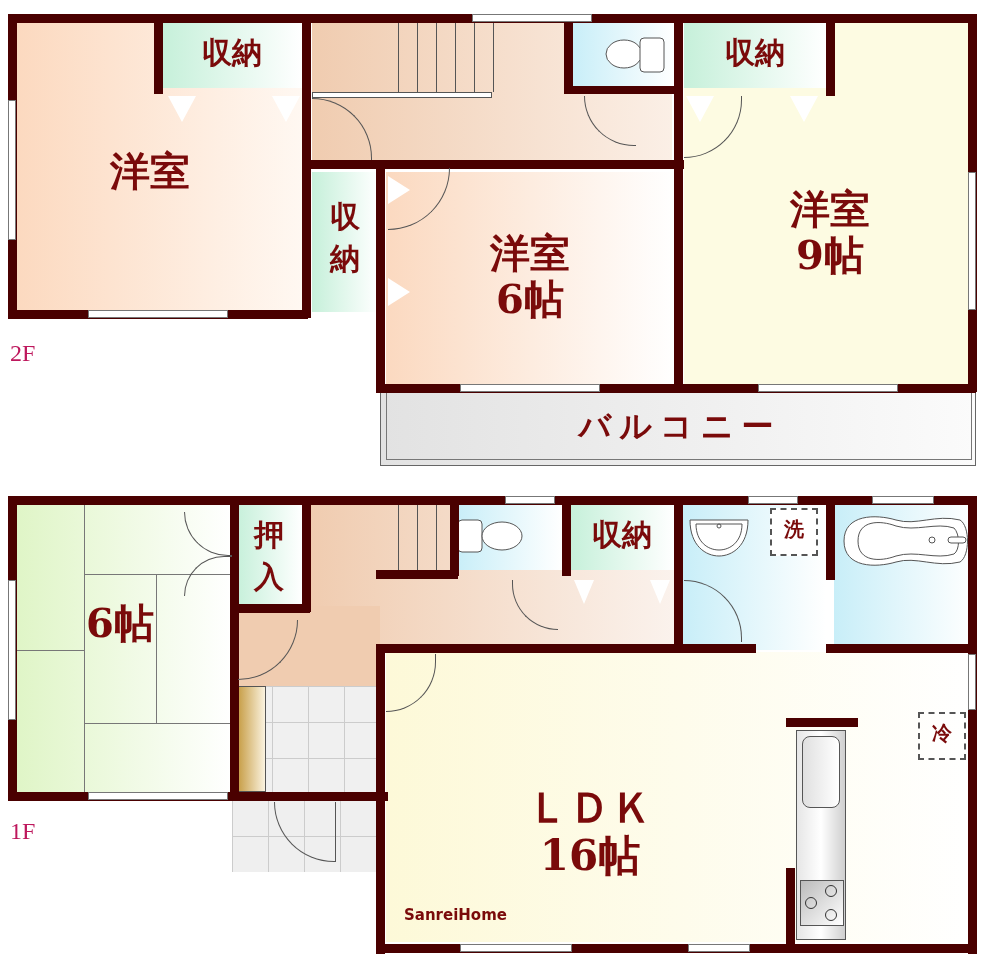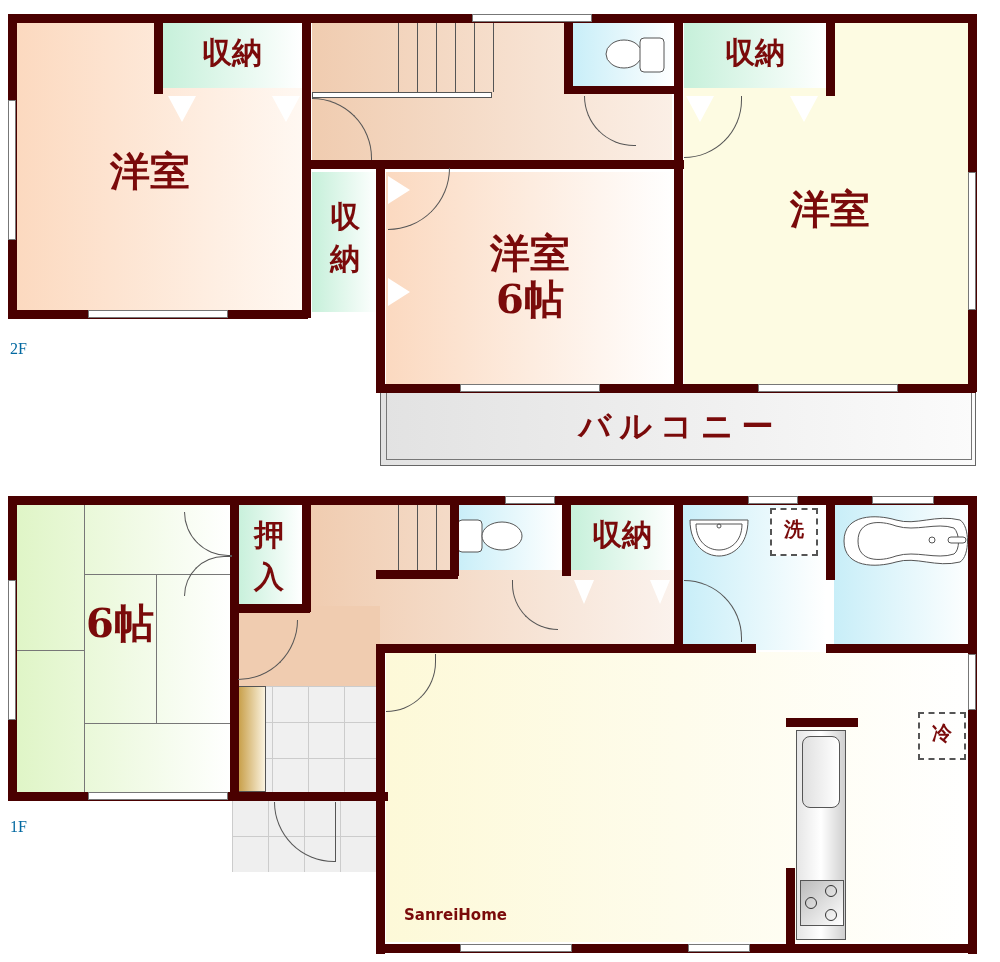--- a/index.html
+++ b/index.html
@@ -1,20 +1,20 @@
 <!DOCTYPE html>
 <html><head>
 <meta charset="utf-8">
 <style>
   html,body{margin:0;padding:0;background:#fff;}
   body{width:1000px;height:962px;position:relative;overflow:hidden;font-family:"DejaVu Serif",serif;}
   .abs{position:absolute;box-sizing:border-box;}
   .wall{position:absolute;background:#4a0000;}
   .lbl{position:absolute;color:#7a0a0a;font-weight:bold;text-align:center;line-height:1.15;font-family:"DejaVu Serif",serif;}
-  .floor-tag{position:absolute;color:#0369a1;font-size:16px;font-family:"Liberation Serif",serif;}
+  .floor-tag{position:absolute;color:#be185d;font-size:24px;font-family:"Liberation Serif",serif;}
   .win{position:absolute;background:#fff;border:1px solid #777;box-sizing:border-box;}
   .thin{position:absolute;border:1px solid #555;box-sizing:border-box;}
   .tri{position:absolute;width:0;height:0;}
 </style>
 </head>
 <body>
 
 <div>
 
   <div class="abs" style="left:14px;top:22px;width:290px;height:290px;background:linear-gradient(90deg,#fcd9bf,#fff8f2);"></div>
@@ -78,20 +78,21 @@
     <div>収</div>
     <div>納</div>
   </div>
   <div class="lbl" style="left:440px;top:230px;width:180px;font-size:40px;">
     <div>洋室</div>
     <div>6帖</div>
   </div>
   <div class="lbl" style="left:684px;top:36px;width:142px;font-size:30px;">収納</div>
   <div class="lbl" style="left:740px;top:186px;width:180px;font-size:40px;">
     <div>洋室</div>
+    <div>9帖</div>
   </div>
   <div class="lbl" style="left:480px;top:408px;width:400px;font-size:32px;letter-spacing:8px;">バルコニー</div>
 
   <div class="floor-tag" style="left:10px;top:340px;">2F</div>
 </div>
 
 <div>
 
   <div class="abs" style="left:14px;top:504px;width:218px;height:290px;background:linear-gradient(90deg,#dff5c6,#ffffff);"></div>
   <div class="abs" style="left:84px;top:504px;width:148px;height:290px;border-left:1px solid #777;"></div>
@@ -185,17 +186,19 @@
 
   <div class="lbl" style="left:40px;top:600px;width:160px;font-size:40px;">
     <div>6帖</div>
   </div>
   <div class="lbl" style="left:236px;top:514px;width:66px;font-size:30px;line-height:1.4;">
     <div>押</div>
     <div>入</div>
   </div>
   <div class="lbl" style="left:570px;top:518px;width:104px;font-size:30px;">収納</div>
   <div class="lbl" style="left:480px;top:784px;width:220px;font-size:42px;">
+    <div>ＬＤＫ</div>
+    <div>16帖</div>
   </div>
   <div class="abs" style="left:404px;top:906px;font-size:15px;color:#7a0a0a;font-weight:bold;font-family:'DejaVu Sans',sans-serif;">SanreiHome</div>
 
   <div class="floor-tag" style="left:10px;top:818px;">1F</div>
 </div>
 
 </body></html>

